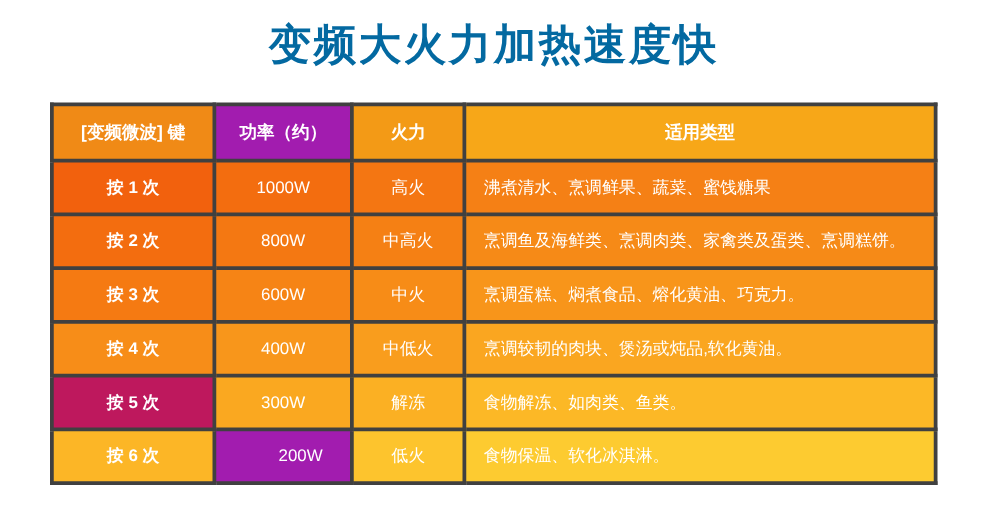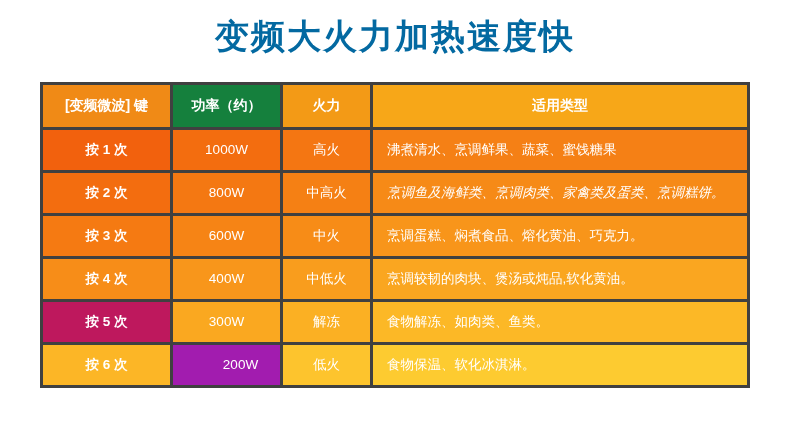--- a/index.html
+++ b/index.html
@@ -60,33 +60,33 @@
     white-space: normal;
   }
   thead .cell {
     font-weight: bold;
     font-size: 14px;
     height: 42px;
   }
   
   tr.hdr td { background: #f5a01e; }
   tr.hdr td.c1 { background: #f08a16; }
-  tr.hdr td.c2 { background: #15803d; margin-left: 15px; }
+  tr.hdr td.c2 { background: #a21caf; margin-left: 15px; }
   tr.hdr td.c3 { background: #f39a16; }
   tr.hdr td.c4 { background: #f7a718; }
 
   tr.r1 td.c1 { background: #f2610d; }
   tr.r1 td.c2 { background: #f36d0f; }
   tr.r1 td.c3 { background: #f47612; text-align: center; }
   tr.r1 td.c4 { background: #f58015; text-align: center; }
 
   tr.r2 td.c1 { background: #f36d0f; }
   tr.r2 td.c2 { background: #f47812; }
   tr.r2 td.c3 { background: #f58014; }
-  tr.r2 td.c4 { background: #f68a17; font-style: italic; }
+  tr.r2 td.c4 { background: #f68a17; }
 
   tr.r3 td.c1 { background: #f57a12; }
   tr.r3 td.c2 { background: #f68415; margin-top: 20px; }
   tr.r3 td.c3 { background: #f78c17; }
   tr.r3 td.c4 { background: #f8951a; }
 
   tr.r4 td.c1 { background: #f78d18; }
   tr.r4 td.c2 { background: #f8961b; }
   tr.r4 td.c3 { background: #f99d1d; }
   tr.r4 td.c4 { background: #faa620; }

